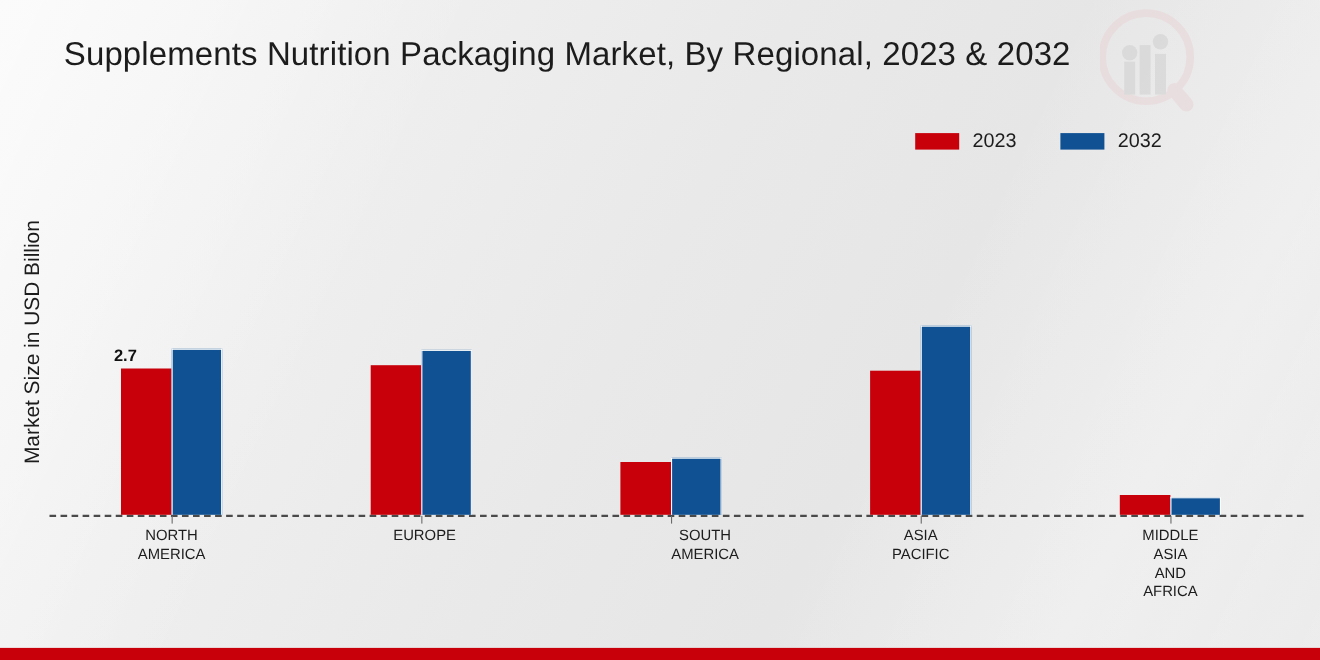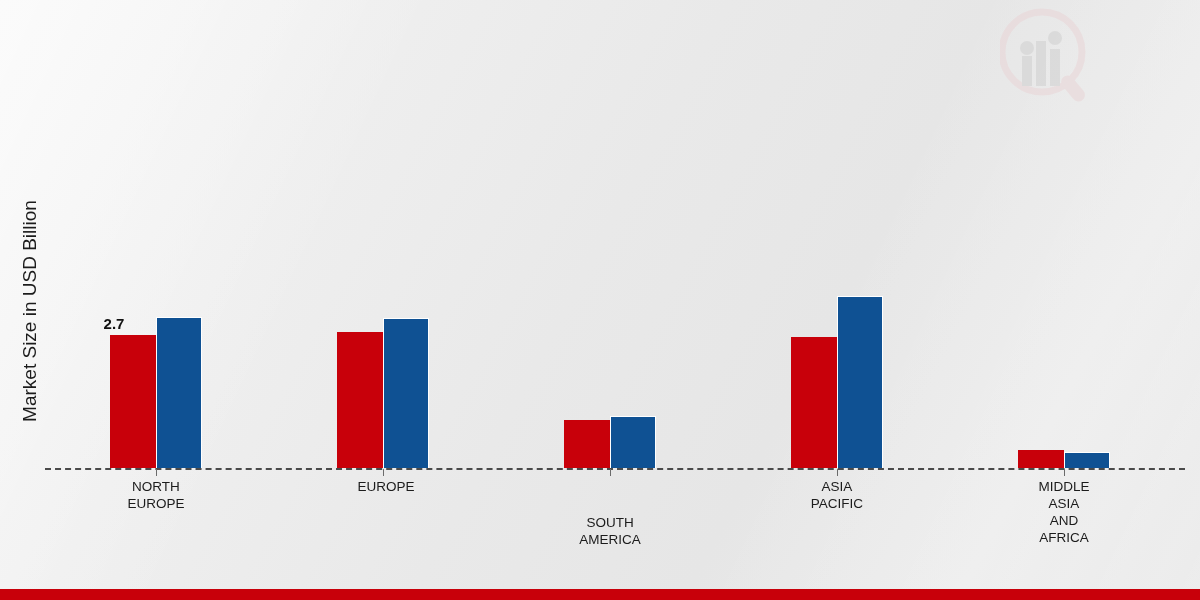--- a/index.html
+++ b/index.html
@@ -164,21 +164,32 @@
       <circle cx="42" cy="44" r="40" fill="none" stroke="#e9d3d5" stroke-width="7"></circle>
       <rect x="66" y="66" width="13" height="30" rx="6.5" transform="rotate(-40 72 80)" fill="#e9d3d5"></rect>
       <rect x="22" y="48" width="10" height="30" fill="#cdcdcd"></rect>
       <rect x="36" y="33" width="10" height="45" fill="#cdcdcd"></rect>
       <rect x="50" y="41" width="10" height="37" fill="#cdcdcd"></rect>
       <circle cx="27" cy="40" r="7" fill="#cdcdcd"></circle>
       <circle cx="55" cy="30" r="7" fill="#cdcdcd"></circle>
     </svg>
   </div>
 
-
+  <div class="chart-title">Supplements Nutrition Packaging Market, By Regional, 2023 &amp; 2032</div>
+
+  <div class="legend">
+    <div class="legend-item">
+      <span class="legend-swatch" style="background:#c8000a"></span>
+      <span class="legend-label">2023</span>
+    </div>
+    <div class="legend-item">
+      <span class="legend-swatch" style="background:#0f5193"></span>
+      <span class="legend-label">2032</span>
+    </div>
+  </div>
 
   <div class="y-axis-title">Market Size in USD Billion</div>
 
   <div class="plot">
     <div class="baseline"></div>
     <div id="bars-layer">
         <div class="bar series-2023" style="left: 110px; width: 46px; top: 335px; height: 133px; background: rgb(200, 0, 10);"></div>
         <div class="bar series-2032" style="left: 156px; width: 46px; top: 317px; height: 151px; background: rgb(15, 81, 147);"></div>
         <div class="bar series-2023" style="left: 337px; width: 46px; top: 332px; height: 136px; background: rgb(200, 0, 10);"></div>
         <div class="bar series-2032" style="left: 383px; width: 46px; top: 318px; height: 150px; background: rgb(15, 81, 147);"></div>
@@ -186,25 +197,25 @@
         <div class="bar series-2032" style="left: 610px; width: 46px; top: 416px; height: 52px; background: rgb(15, 81, 147);"></div>
         <div class="bar series-2023" style="left: 791px; width: 46px; top: 337px; height: 131px; background: rgb(200, 0, 10);"></div>
         <div class="bar series-2032" style="left: 837px; width: 46px; top: 296px; height: 172px; background: rgb(15, 81, 147);"></div>
         <div class="bar series-2023" style="left: 1018px; width: 46px; top: 450px; height: 18px; background: rgb(200, 0, 10);"></div>
         <div class="bar series-2032" style="left: 1064px; width: 46px; top: 452px; height: 16px; background: rgb(15, 81, 147);"></div>
         <div class="bar-value" style="left: 91px; top: 315px; width: 46px; text-align: center;">2.7</div>
       </div>
     <div id="labels-layer">
         <div class="tick" style="left: 156px;"></div>
         <div class="cat-label" style="left: 76px; width: 160px;">NORTH
-EUROPE</div>
+AMERICA</div>
         <div class="tick" style="left: 383px;"></div>
         <div class="cat-label" style="left: 306px; width: 160px;">EUROPE</div>
         <div class="tick" style="left: 610px;"></div>
-        <div class="cat-label" style="left: 530px; width: 160px; margin-top: 36px;">SOUTH
+        <div class="cat-label" style="left: 561px; width: 160px;">SOUTH
 AMERICA</div>
         <div class="tick" style="left: 837px;"></div>
         <div class="cat-label" style="left: 757px; width: 160px;">ASIA
 PACIFIC</div>
         <div class="tick" style="left: 1064px;"></div>
         <div class="cat-label" style="left: 984px; width: 160px;">MIDDLE
 ASIA
 AND
 AFRICA</div>
       </div>

